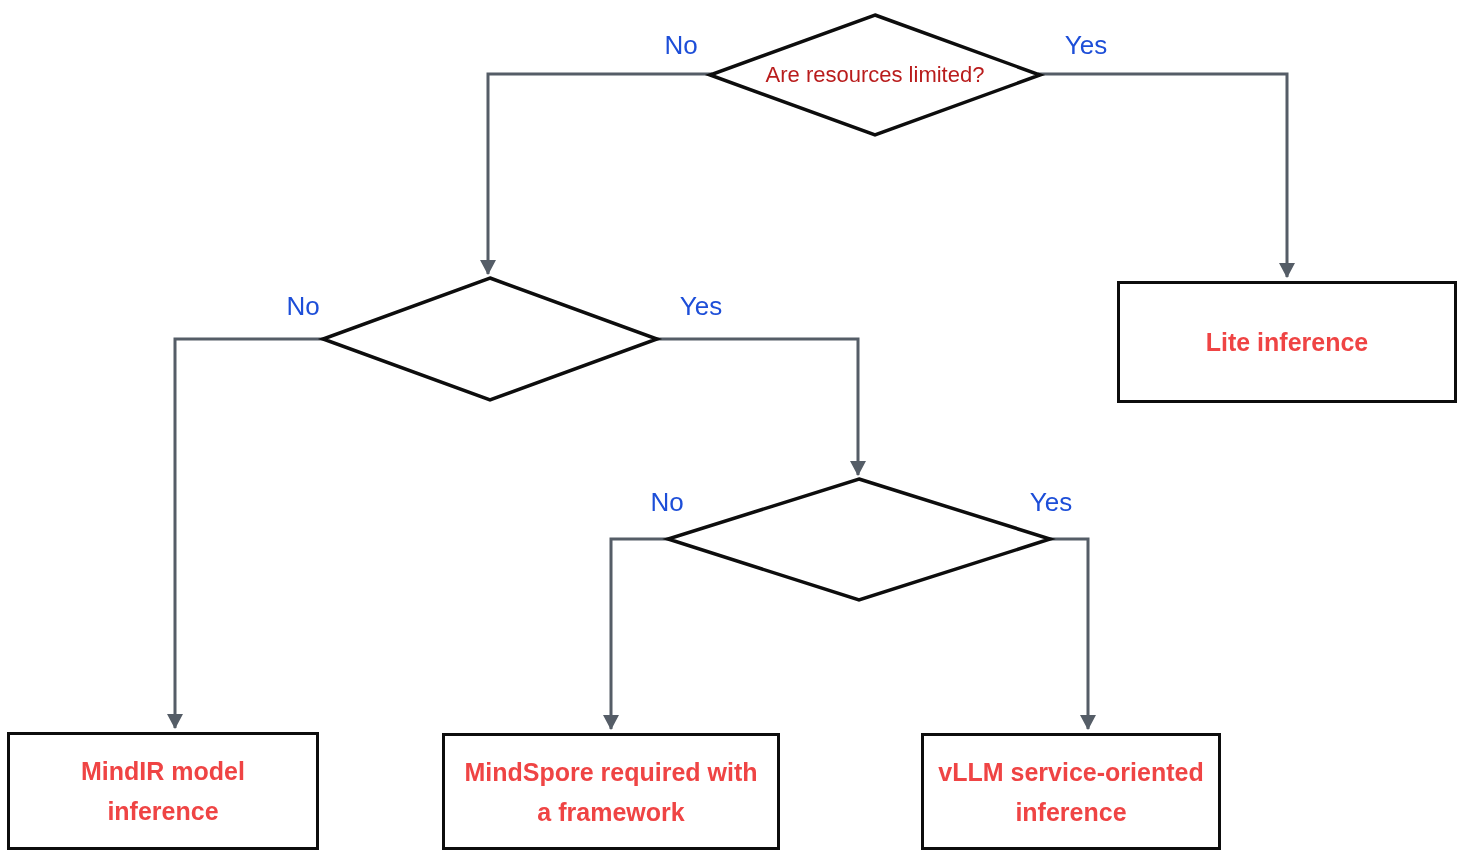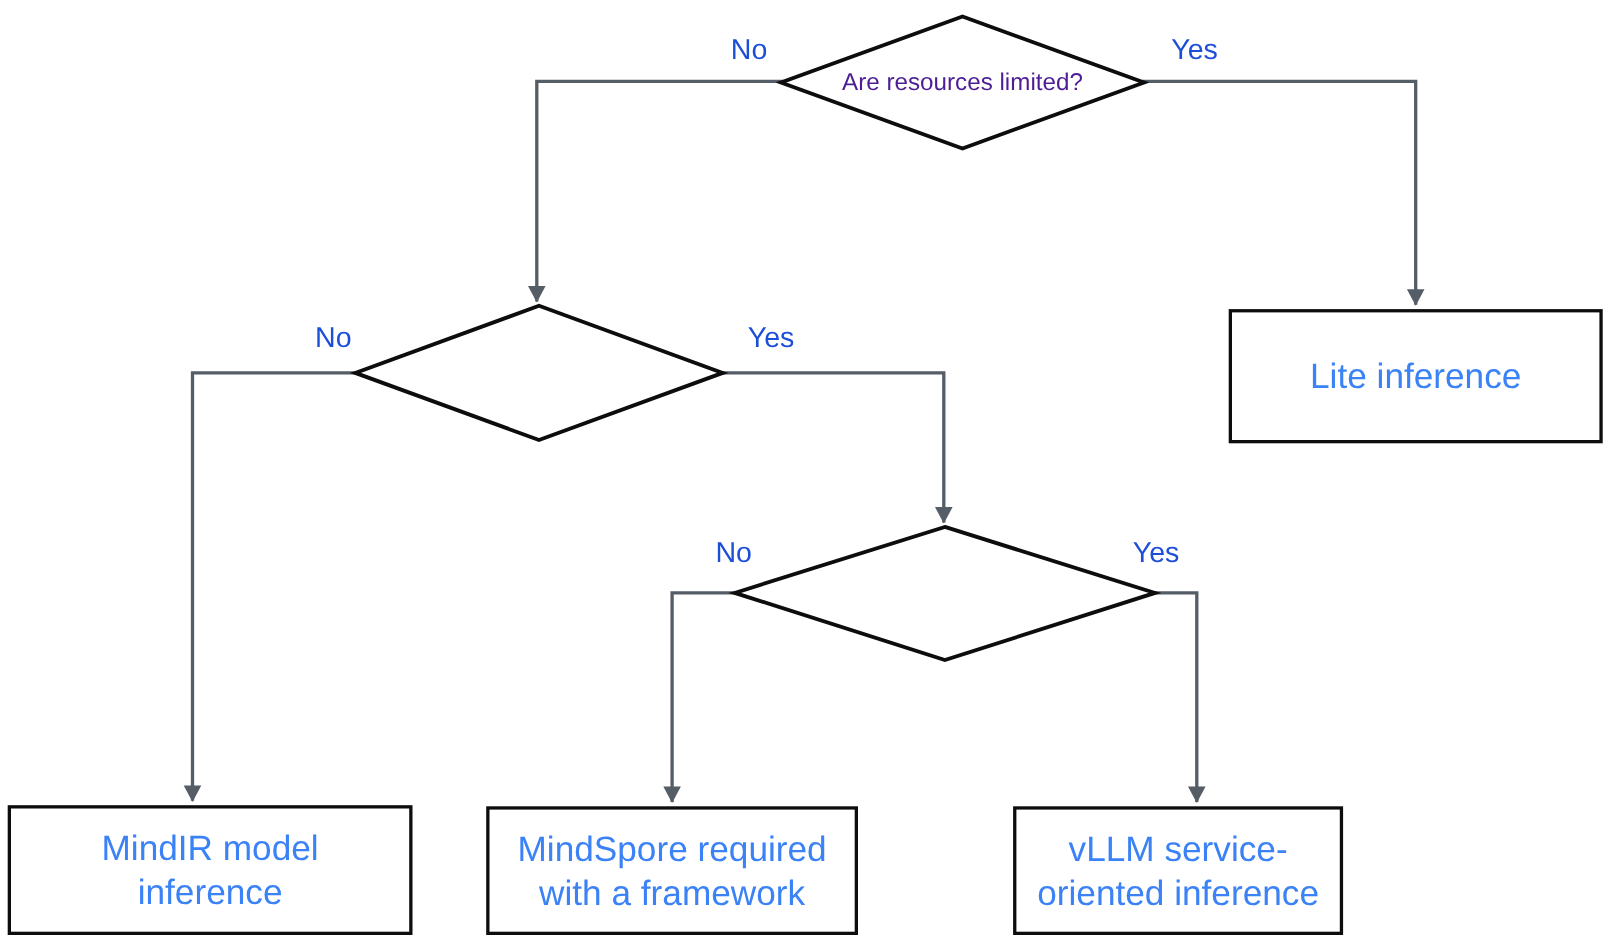--- a/index.html
+++ b/index.html
@@ -9,39 +9,40 @@
     background:#ffffff;
     font-family:"Liberation Sans","DejaVu Sans",sans-serif;
     overflow:hidden;
   }
   .edges{position:absolute;left:0;top:0;width:1463px;height:860px;}
   .edges polyline{fill:none;stroke:#555d67;stroke-width:3;}
   .edges polygon.diamond{fill:#ffffff;stroke:#0d0d0d;stroke-width:3.5;stroke-linejoin:miter;}
   .dlabel{
     position:absolute;
     display:flex;align-items:center;justify-content:center;
-    text-align:center;color:#4c1d95;
+    text-align:center;color:#b91c1c;
     font-size:22px;line-height:30px;
   }
   .elabel{
     position:absolute;
     color:#1d4ed8;font-size:26px;line-height:30px;
     text-align:center;
   }
   .obox{
     position:absolute;
     display:flex;align-items:center;justify-content:center;
     text-align:center;
     border:3px solid #0d0d0d;background:#ffffff;
-    color:#3b82f6;font-size:32px;line-height:40px;
+    color:#ef4444;font-size:25px;line-height:40px;
     box-sizing:border-box;
+    font-weight:bold;
   }
   .obox span{display:inline-block;}
   #box-lite{left:1117px;top:281px;width:340px;height:122px;}
-  #box-mindir{left:7px;top:732px;width:368px;height:118px;justify-content:center;}
+  #box-mindir{left:7px;top:732px;width:312px;height:118px;justify-content:center;}
   #box-mindir span{max-width:230px;}
   #box-framework{left:442px;top:733px;width:338px;height:117px;}
   #box-framework span{max-width:310px;}
   #box-vllm{left:921px;top:733px;width:300px;height:117px;}
   #box-vllm span{max-width:310px;}
   #d1-label{left:745px;top:58px;width:260px;height:34px;}
   #d2-label{left:360px;top:322px;width:260px;height:34px;}
   #d3-label{left:744px;top:508px;width:230px;height:62px;}
   #el-d1-no{left:641px;top:30px;width:80px;}
   #el-d1-yes{left:1046px;top:30px;width:80px;}

